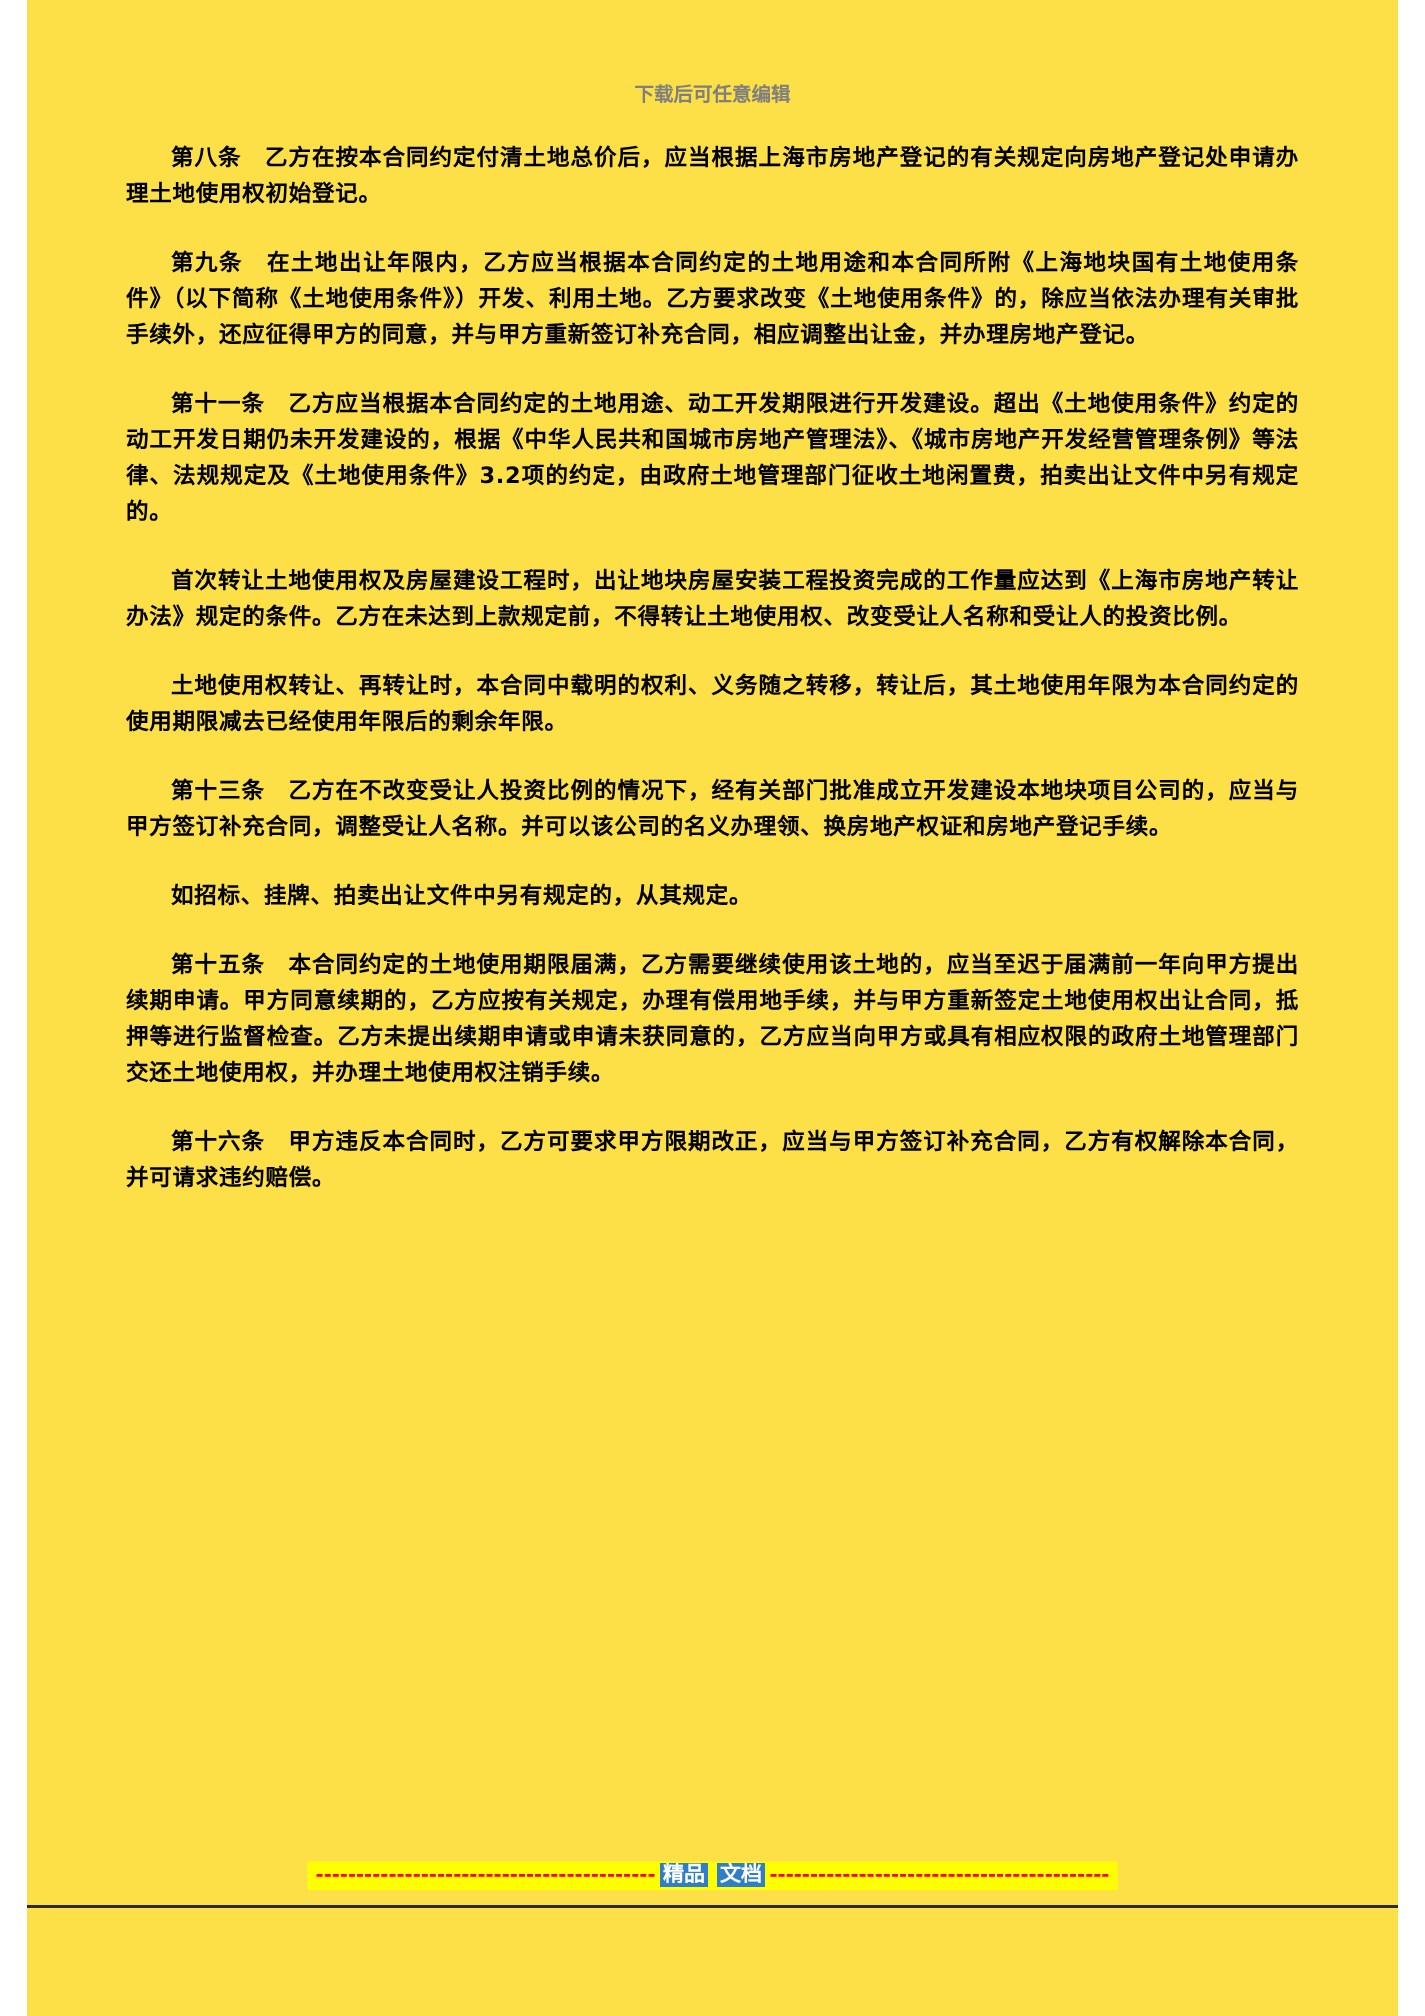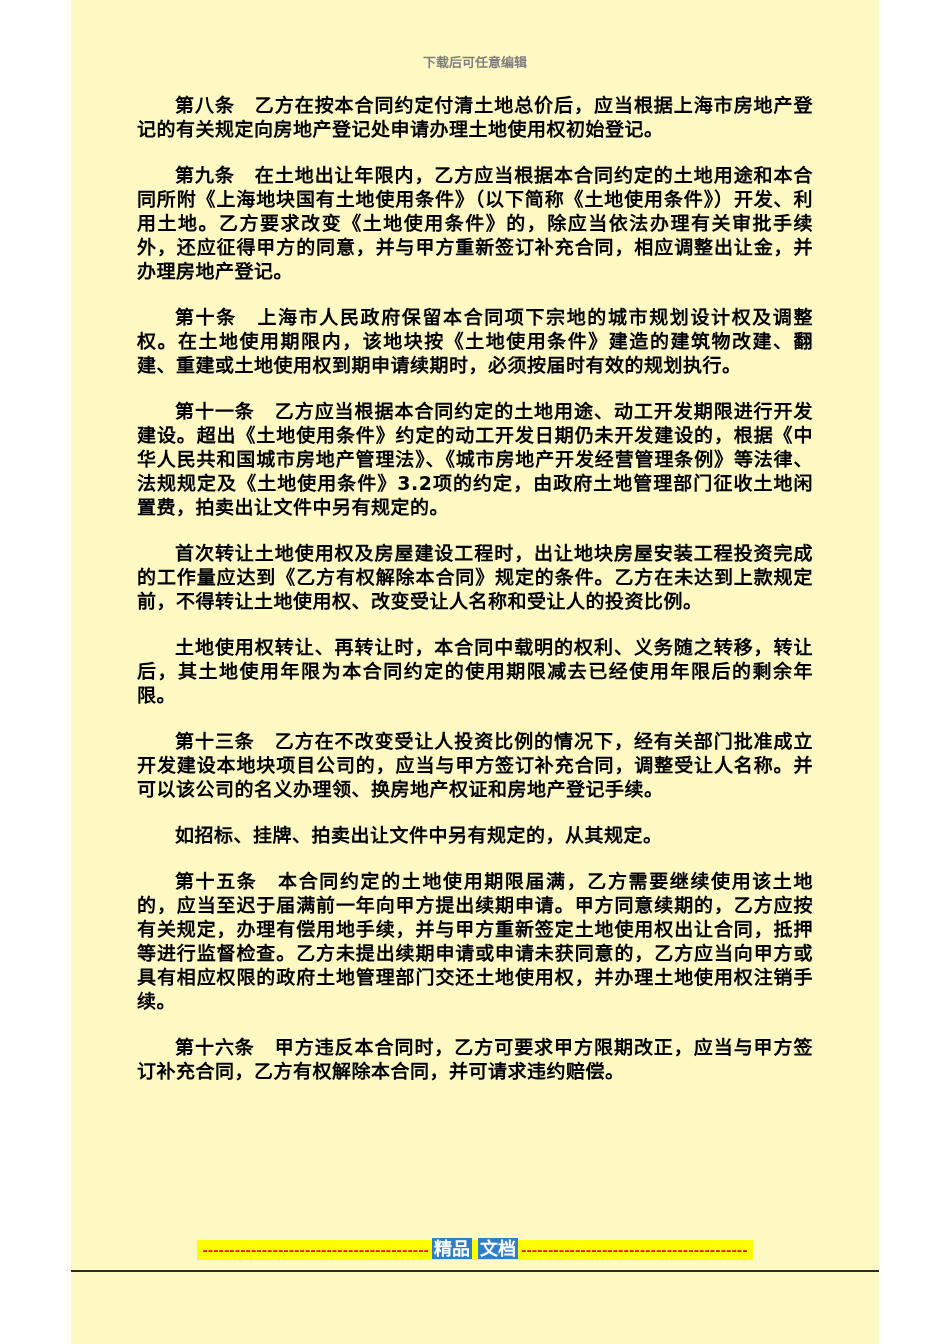--- a/index.html
+++ b/index.html
@@ -3,39 +3,39 @@
 <meta charset="utf-8">
 <style>
   html, body {
     margin: 0;
     padding: 0;
     background: #ffffff;
     font-family: "DejaVu Sans", "Liberation Sans", sans-serif;
   }
   .page {
     position: relative;
-    width: 808px;
+    width: 914px;
     height: 1344px;
     margin: 0 auto;
-    background: #fef9c3;
+    background: #fde047;
     overflow: hidden;
     box-sizing: border-box;
     padding: 52px 66px 0 66px;
   }
   .top-note {
     text-align: center;
     color: #7f7f7f;
     font-size: 13px;
     font-weight: bold;
     margin: 0 0 22px 0;
   }
   .content p {
     margin: 0 0 22px 0;
     color: #000000;
-    font-size: 19px;
+    font-size: 15px;
     font-weight: bold;
     line-height: 24px;
     text-align: justify;
     text-indent: 2em;
     letter-spacing: 0.5px;
   }
   .footer-line {
     position: absolute;
     left: 0;
     right: 0;
@@ -48,21 +48,21 @@
     color: #ff0000;
     font-size: 13px;
     font-weight: bold;
     padding: 1px 5px;
     white-space: nowrap;
     line-height: 16px;
   }
   .footer-badge {
     background: #2f7ec7;
     color: #ffffff;
-    font-size: 18px;
+    font-size: 14px;
     padding: 0 2px;
     margin: 0 3px;
   }
   .bottom-rule {
     position: absolute;
     left: 0;
     right: 0;
     bottom: 72px;
     height: 2px;
     background: #2b2b2b;
@@ -71,23 +71,22 @@
 </head>
 <body>
 
 <div class="page">
 
   <div class="top-note">下载后可任意编辑</div>
 
   <div class="content">
     <p>第八条　乙方在按本合同约定付清土地总价后，应当根据上海市房地产登记的有关规定向房地产登记处申请办理土地使用权初始登记。</p>
     <p>第九条　在土地出让年限内，乙方应当根据本合同约定的土地用途和本合同所附《上海地块国有土地使用条件》（以下简称《土地使用条件》）开发、利用土地。乙方要求改变《土地使用条件》的，除应当依法办理有关审批手续外，还应征得甲方的同意，并与甲方重新签订补充合同，相应调整出让金，并办理房地产登记。</p>
-    <p>第十条　上海市人民政府保留本合同项下宗地的城市规划设计权及调整权。在土地使用期限内，该地块按《土地使用条件》建造的建筑物改建、翻建、重建或土地使用权到期申请续期时，必须按届时有效的规划执行。</p>
     <p>第十一条　乙方应当根据本合同约定的土地用途、动工开发期限进行开发建设。超出《土地使用条件》约定的动工开发日期仍未开发建设的，根据《中华人民共和国城市房地产管理法》、《城市房地产开发经营管理条例》等法律、法规规定及《土地使用条件》3.2项的约定，由政府土地管理部门征收土地闲置费，拍卖出让文件中另有规定的。</p>
-    <p>首次转让土地使用权及房屋建设工程时，出让地块房屋安装工程投资完成的工作量应达到《乙方有权解除本合同》规定的条件。乙方在未达到上款规定前，不得转让土地使用权、改变受让人名称和受让人的投资比例。</p>
+    <p>首次转让土地使用权及房屋建设工程时，出让地块房屋安装工程投资完成的工作量应达到《上海市房地产转让办法》规定的条件。乙方在未达到上款规定前，不得转让土地使用权、改变受让人名称和受让人的投资比例。</p>
     <p>土地使用权转让、再转让时，本合同中载明的权利、义务随之转移，转让后，其土地使用年限为本合同约定的使用期限减去已经使用年限后的剩余年限。</p>
     <p>第十三条　乙方在不改变受让人投资比例的情况下，经有关部门批准成立开发建设本地块项目公司的，应当与甲方签订补充合同，调整受让人名称。并可以该公司的名义办理领、换房地产权证和房地产登记手续。</p>
     <p>如招标、挂牌、拍卖出让文件中另有规定的，从其规定。</p>
     <p>第十五条　本合同约定的土地使用期限届满，乙方需要继续使用该土地的，应当至迟于届满前一年向甲方提出续期申请。甲方同意续期的，乙方应按有关规定，办理有偿用地手续，并与甲方重新签定土地使用权出让合同，抵押等进行监督检查。乙方未提出续期申请或申请未获同意的，乙方应当向甲方或具有相应权限的政府土地管理部门交还土地使用权，并办理土地使用权注销手续。</p>
     <p>第十六条　甲方违反本合同时，乙方可要求甲方限期改正，应当与甲方签订补充合同，乙方有权解除本合同，并可请求违约赔偿。</p>
   </div>
 
   <div class="footer-line">
     <span class="footer-bar"><span>------------------------------------------</span><span class="footer-badge">精品</span><span class="footer-badge">文档</span><span>------------------------------------------</span></span>
   </div>

